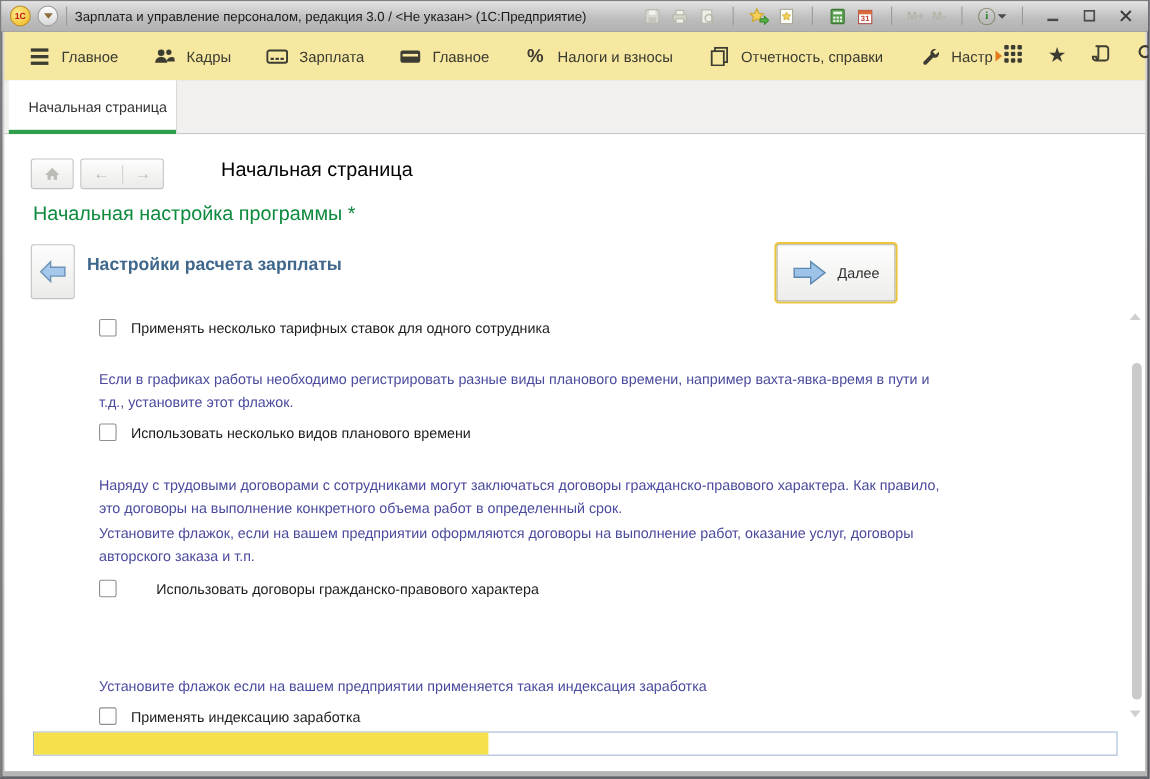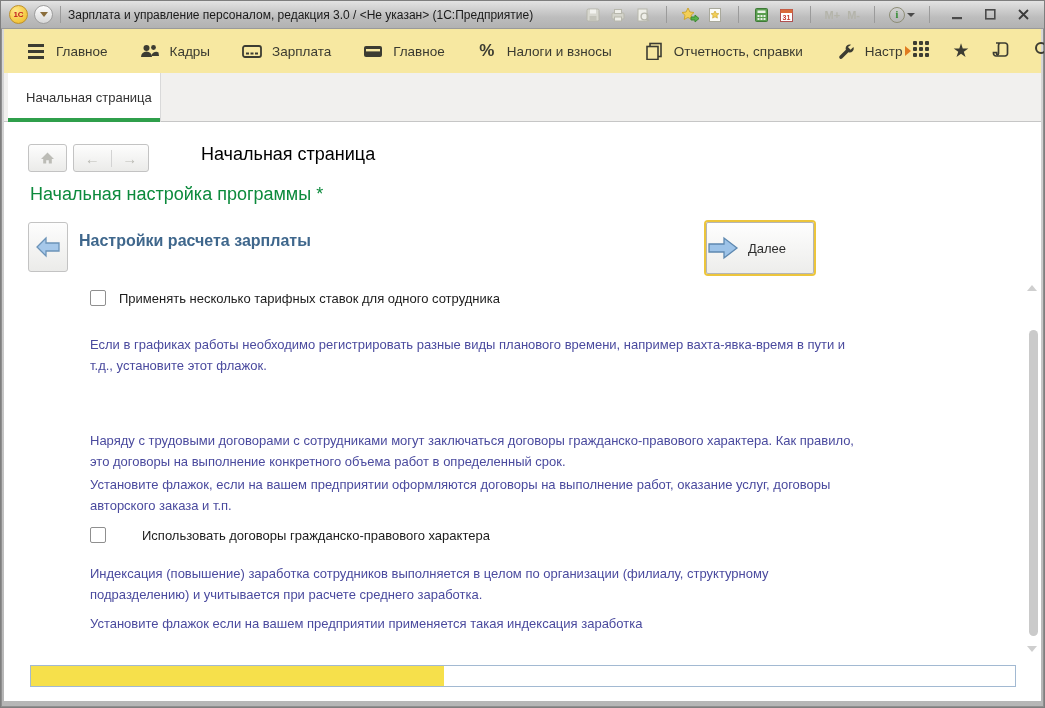--- a/index.html
+++ b/index.html
@@ -64,21 +64,21 @@
   #grp-nav .half + .half{border-left:1px solid #d3d3d3;}
   .nav-arrow{font-size:15px;color:#bcbcb6;}
   .page-title{position:absolute;left:197px;top:22px;font-size:18px;color:#000;}
   .setup-heading{position:absolute;left:26px;top:62px;font-size:18px;font-weight:normal;color:#0c8a3c;}
   .section-back{position:absolute;left:24px;top:100px;width:38px;height:48px;
                 border:1px solid #c3c3c3;border-radius:3px;background:linear-gradient(#fdfdfd,#ebebe9);
                 display:flex;align-items:center;justify-content:center;}
   .section-heading{position:absolute;left:75px;top:110px;font-size:16px;font-weight:bold;color:#3f678c;}
   .btn-next{position:absolute;left:702px;top:100px;width:106px;height:50px;
             border:1px solid #b5b5b5;border-radius:2px;background:linear-gradient(#fefefe,#ededeb);
-            box-shadow:0 0 0 2px #ecc53c;display:flex;align-items:center;gap:9px;}
+            box-shadow:0 0 0 2px #ecc53c;display:flex;align-items:center;justify-content:center;gap:9px;}
   .btn-apply{position:absolute;left:818px;top:102px;width:130px;height:46px;
             border:1px solid #b5b5b5;border-radius:2px;background:linear-gradient(#fefefe,#ededeb);
             display:flex;align-items:center;justify-content:center;gap:8px;padding:0 6px;box-sizing:border-box;}
   .btn-label{font-size:13px;color:#2e2e2e;}
   .btn-apply .btn-label{text-align:center;line-height:15px;}
   .cbrow{position:absolute;left:86px;display:flex;align-items:center;gap:13px;}
   .checkbox{width:14px;height:14px;border:1px solid #8f8f8f;border-radius:2px;background:#fff;flex:0 0 auto;}
   .cblabel{font-size:13px;color:#1c1c1c;}
   .desc{position:absolute;left:86px;width:772px;font-size:13px;line-height:21px;color:#4a4a9e;}
   #cb1{top:168px;} #desc1{top:212px;} #cb2{top:263px;} #desc2{top:308px;} #desc3{top:352px;}
@@ -329,32 +329,39 @@
       <span class="btn-label">Далее</span>
     </div>
 
     <div class="cbrow" id="cb1">
       <span class="checkbox"></span>
       <span class="cblabel">Применять несколько тарифных ставок для одного сотрудника</span>
     </div>
 
     <div class="desc" id="desc1">Если в графиках работы необходимо регистрировать разные виды планового времени, например вахта-явка-время в пути и т.д., установите этот флажок.</div>
 
+    <div class="cbrow" id="cb2">
+      <span class="checkbox"></span>
+      <span class="cblabel">Использовать несколько видов планового времени</span>
+    </div>
 
     <div class="desc" id="desc2">Наряду с трудовыми договорами с сотрудниками могут заключаться договоры гражданско-правового характера. Как правило, это договоры на выполнение конкретного объема работ в определенный срок.</div>
     <div class="desc" id="desc3">Установите флажок, если на вашем предприятии оформляются договоры на выполнение работ, оказание услуг, договоры авторского заказа и т.п.</div>
 
     <div class="cbrow" id="cb3">
       <span class="checkbox"></span>
       <span class="cblabel">Использовать договоры гражданско-правового характера</span>
     </div>
 
-    <div class="desc" id="desc4">Индексация (повышение) заработка сотрудников выполняется в целом по организации (филиалу, структурному подразделению) и учитывается при расчете среднего заработка.</div>
     <div class="desc" id="desc5">Установите флажок если на вашем предприятии применяется такая индексация заработка</div>
 
+    <div class="cbrow" id="cb4">
+      <span class="checkbox"></span>
+      <span class="cblabel">Применять индексацию заработка</span>
+    </div>
 
     <div class="progress">
       <div class="fill" style="width: 42%;"></div>
     </div>
 
     <span class="sb-up"></span>
     <div class="sb-thumb"></div>
     <span class="sb-down"></span>
   </div>
 </div>

